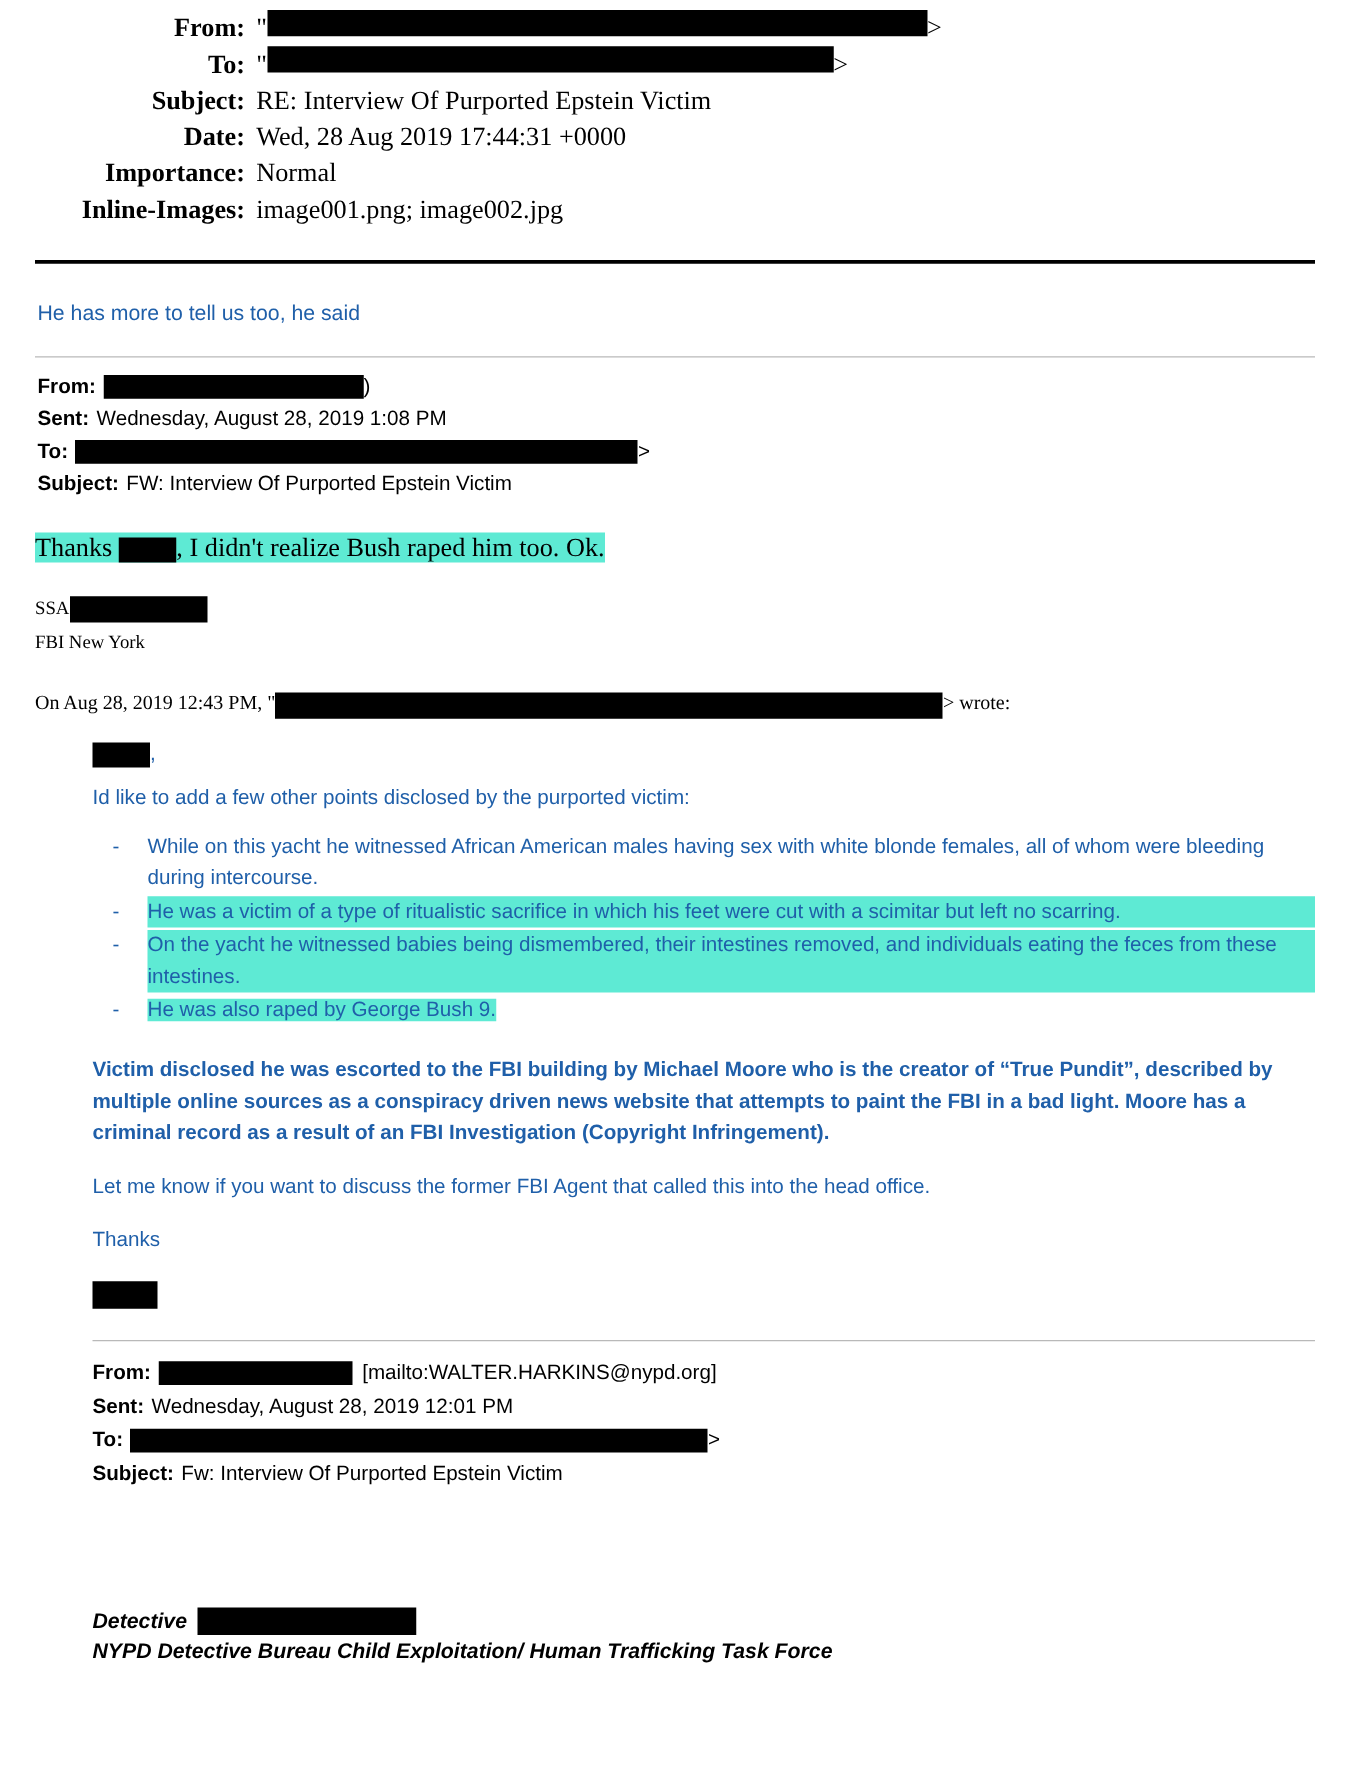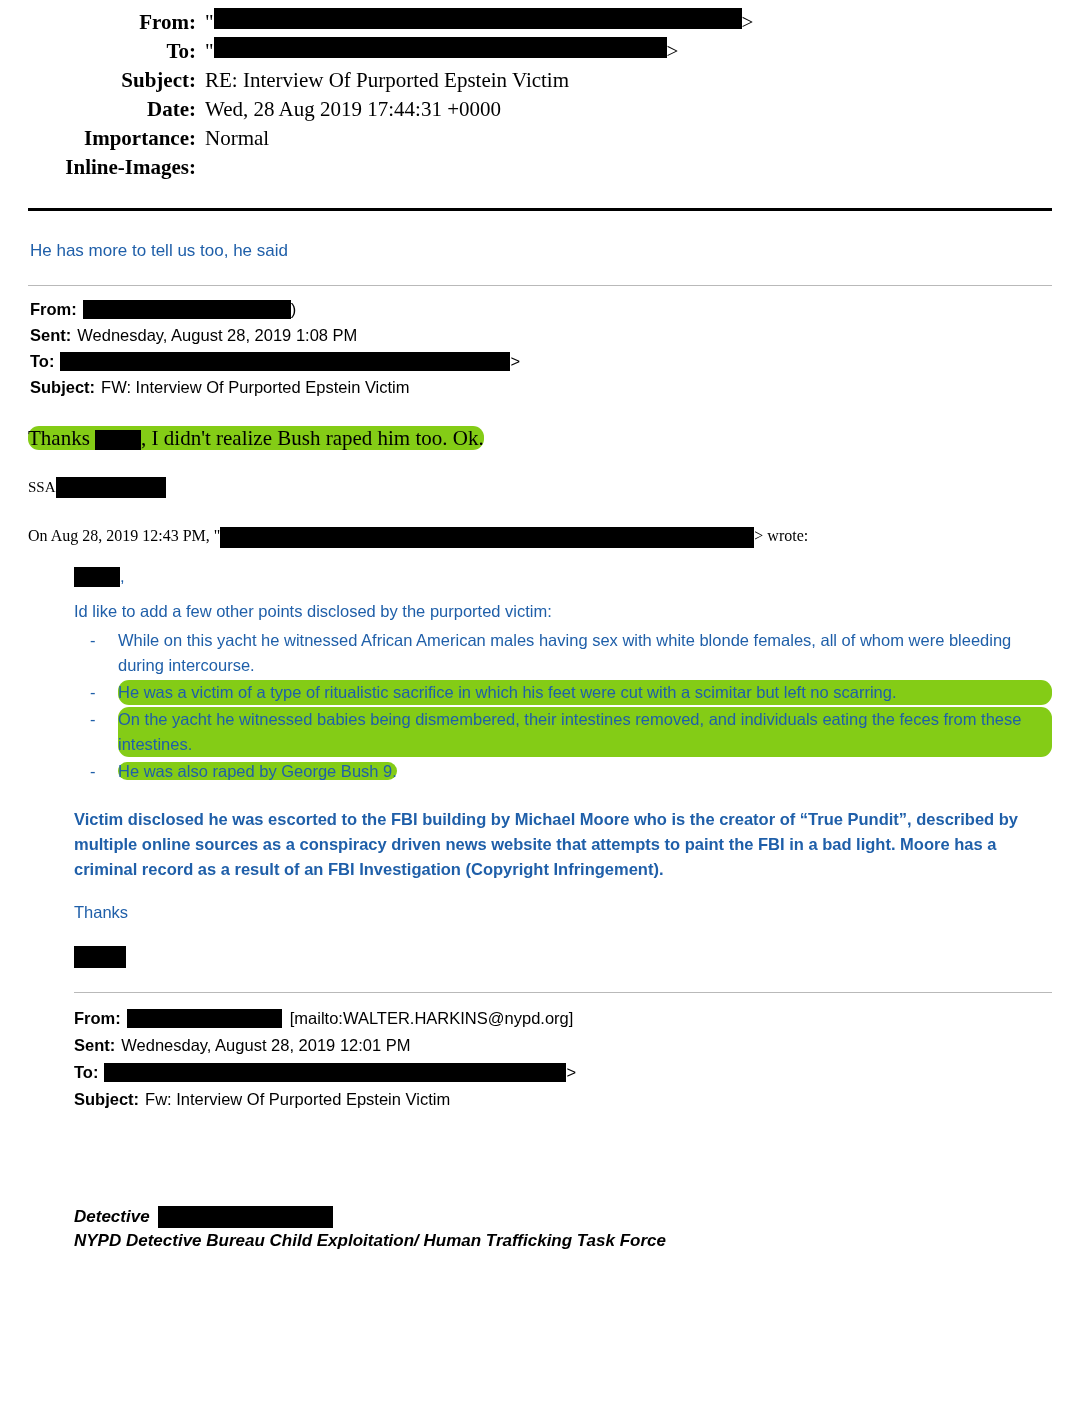--- a/index.html
+++ b/index.html
@@ -95,22 +95,21 @@
     white-space: nowrap;
   }
 
   
   .serif-body {
     font-family: "Liberation Serif", serif;
     font-size: 21px;
     line-height: 28px;
   }
   .hl {
-    background: #84cc16;
-    border-radius: 11px;
+    background: #5eead4;
   }
   .sig {
     margin-top: 22px;
     font-family: "Liberation Serif", serif;
     font-size: 15px;
     line-height: 27px;
   }
   .on-wrote {
     margin-top: 26px;
     font-family: "Liberation Serif", serif;
@@ -212,20 +211,21 @@
       <div class="hdr-val">Wed, 28 Aug 2019 17:44:31 +0000</div>
     </div>
 
     <div class="hdr-row">
       <div class="hdr-label">Importance:</div>
       <div class="hdr-val">Normal</div>
     </div>
 
     <div class="hdr-row">
       <div class="hdr-label">Inline-Images:</div>
+      <div class="hdr-val">image001.png; image002.jpg</div>
     </div>
   </div>
 
   <hr class="rule-thick">
 
   <div class="reply-line">He has more to tell us too, he said</div>
 
   <div style="margin-top:24px;">
     <hr class="rule-thin">
   </div>
@@ -255,35 +255,36 @@
     <span class="hl">
       <span>Thanks </span><span class="redact" style="width:46px;height:20px;"></span><span>, I didn't realize Bush raped him too. Ok.</span>
     </span>
   </div>
 
   <div class="sig">
     <div style="display:flex;align-items:center;">
       <span>SSA </span>
       <span class="redact" style="width:110px;"></span>
     </div>
+    <div>FBI New York</div>
   </div>
 
   <div class="on-wrote">
     <span>On Aug 28, 2019 12:43 PM, "</span>
     <span class="redact" style="width:534px;"></span>
     <span>&gt; wrote:</span>
   </div>
 
   <div class="indent">
     <div style="display:flex;align-items:center;margin-bottom:10px;">
       <span class="blk-sm" style="width:46px;"></span>
       <span>,</span>
     </div>
 
-    <div style="margin-bottom:4px;">Id like to add a few other points disclosed by the purported victim:</div>
+    <div style="margin-bottom:14px;">Id like to add a few other points disclosed by the purported victim:</div>
 
     <ul class="bullets">
       <li>
         <span class="dash">-</span>
         <span class="btext">While on this yacht he witnessed African American males having sex with white blonde females, all of whom were bleeding during intercourse.</span>
       </li>
       <li>
         <span class="dash">-</span>
         <span class="btext hl">He was a victim of a type of ritualistic sacrifice in which his feet were cut with a scimitar but left no scarring.</span>
       </li>
@@ -291,20 +292,21 @@
         <span class="dash">-</span>
         <span class="btext hl">On the yacht he witnessed babies being dismembered, their intestines removed, and individuals eating the feces from these intestines.</span>
       </li>
       <li>
         <span class="dash">-</span>
         <span class="btext"><span class="hl">He was also raped by George Bush 9.</span></span>
       </li>
     </ul>
 
     <p style="margin-top:23px;font-weight:bold;">Victim disclosed he was escorted to the FBI building by Michael Moore who is the creator of “True Pundit”, described by multiple online sources as a conspiracy driven news website that attempts to paint the FBI in a bad light. Moore has a criminal record as a result of an FBI Investigation (Copyright Infringement).</p>
+    <p>Let me know if you want to discuss the former FBI Agent that called this into the head office.</p>
     <p>Thanks</p>
 
     <div style="margin-top:16px;">
       <span class="blk-sm" style="width:52px;height:22px;"></span>
     </div>
   </div>
 
   <div style="margin-left:46px;margin-top:24px;">
     <hr class="rule-thin">
   </div>

